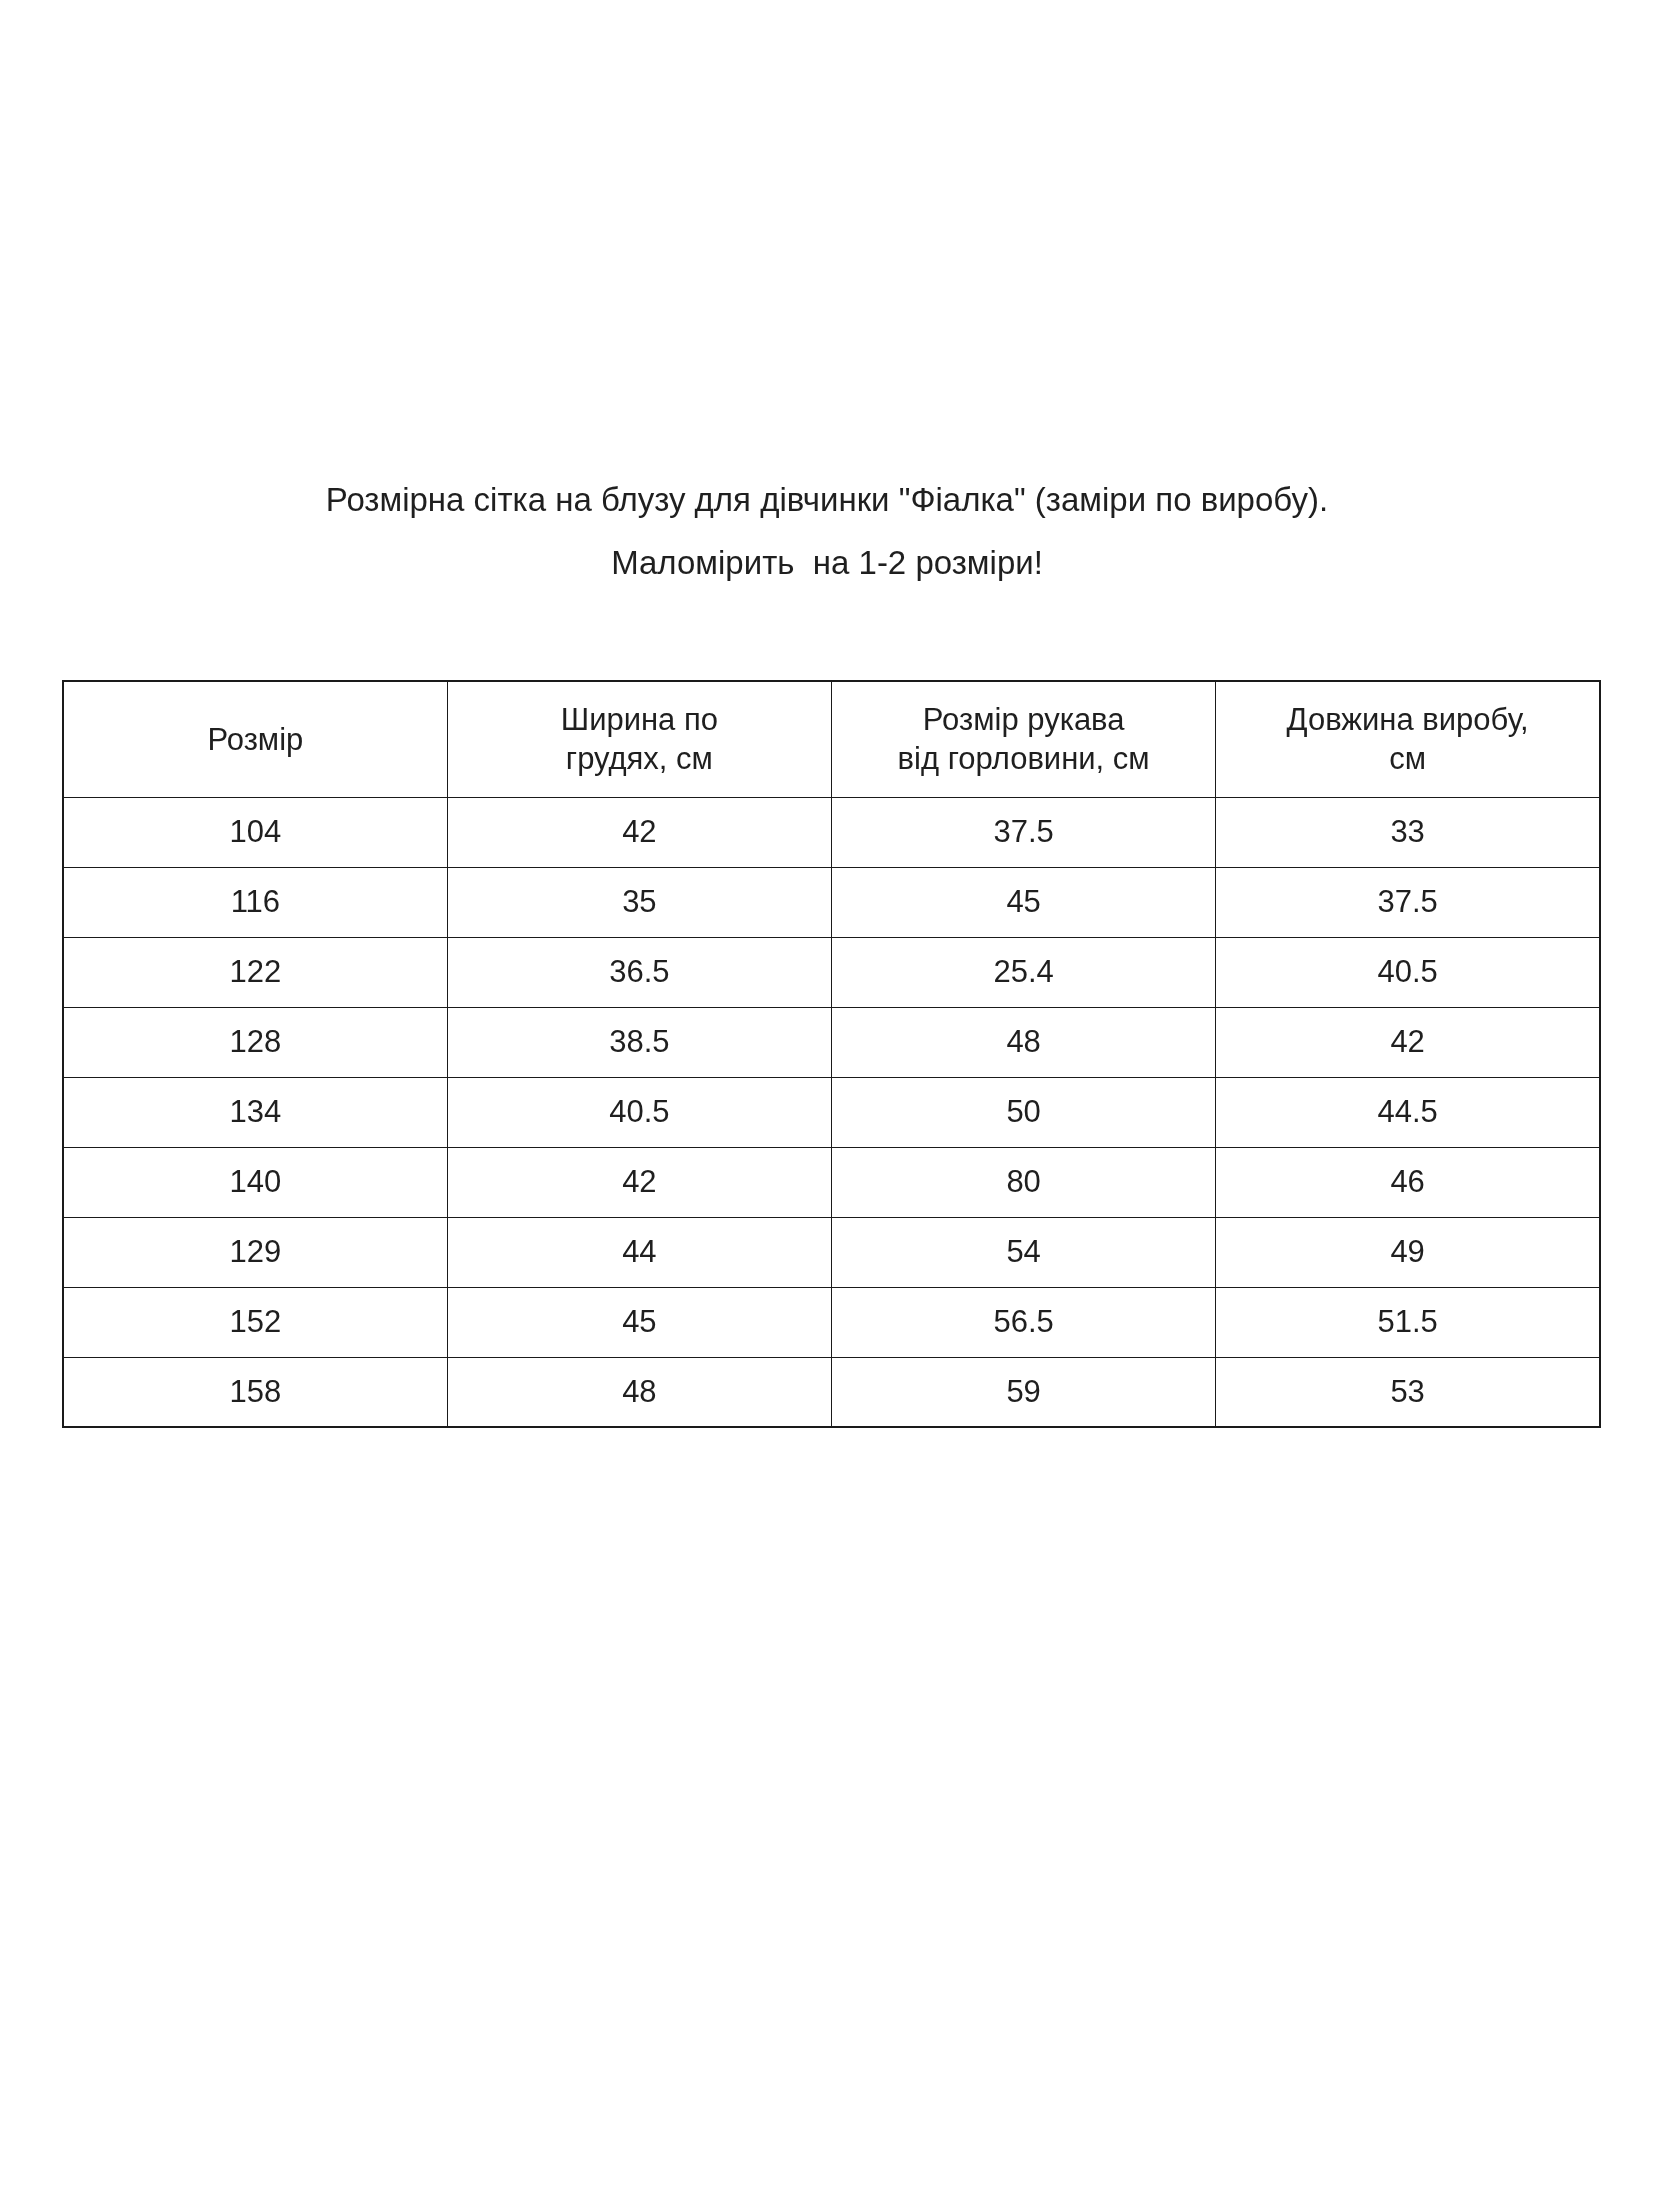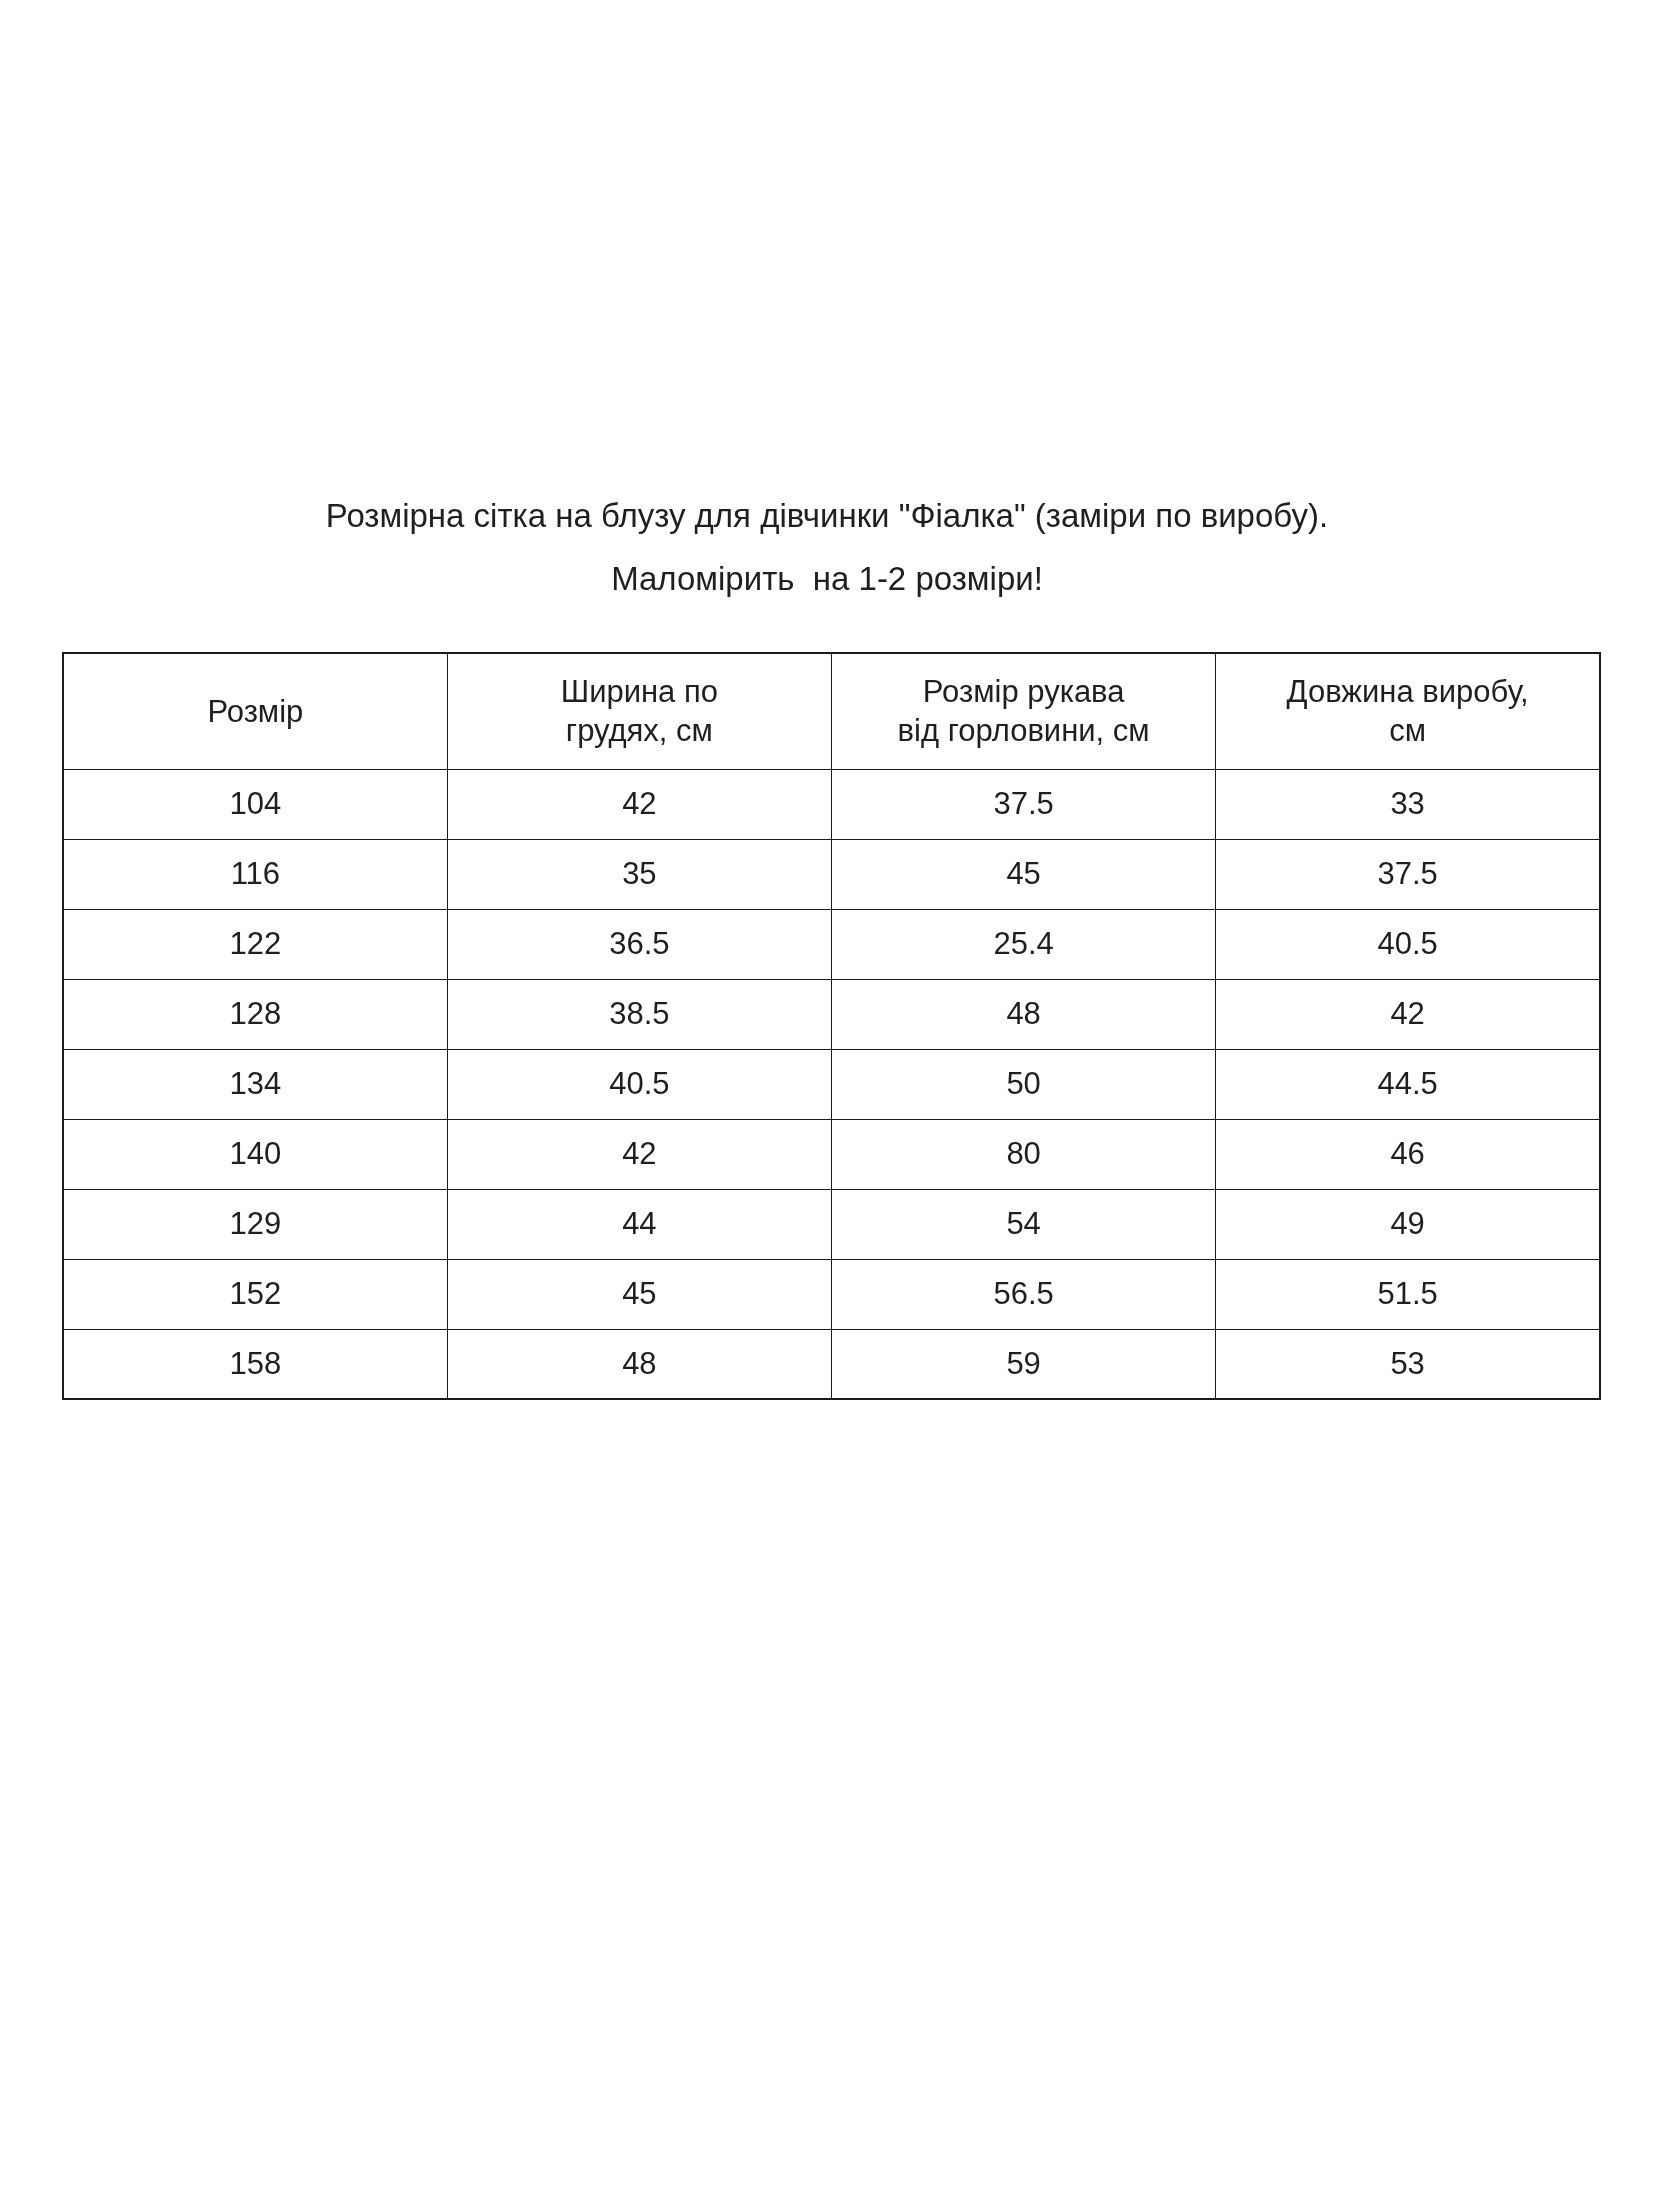--- a/index.html
+++ b/index.html
@@ -11,34 +11,34 @@
       position: relative;
       width: 1654px;
       height: 2205px;
       background: #ffffff;
       font-family: "Liberation Sans", sans-serif;
       color: #1f1f1f;
       overflow: hidden;
     }
     .titles {
       position: absolute;
-      top: 484px;
+      top: 468px;
       left: 0;
       width: 100%;
       text-align: center;
       font-size: 33px;
       line-height: 63px;
       color: #1f1f1f;
     }
     .title-line {
       white-space: pre-wrap; 
     }
     .size-table {
       position: absolute;
-      top: 652px;
+      top: 680px;
       left: 62px;
       width: 1539px;
       border-collapse: collapse;
       table-layout: fixed;
       text-align: center;
       font-size: 31px;
       color: #1f1f1f;
       border: 2.5px solid #1a1a1a;
     }
     .size-table th,

